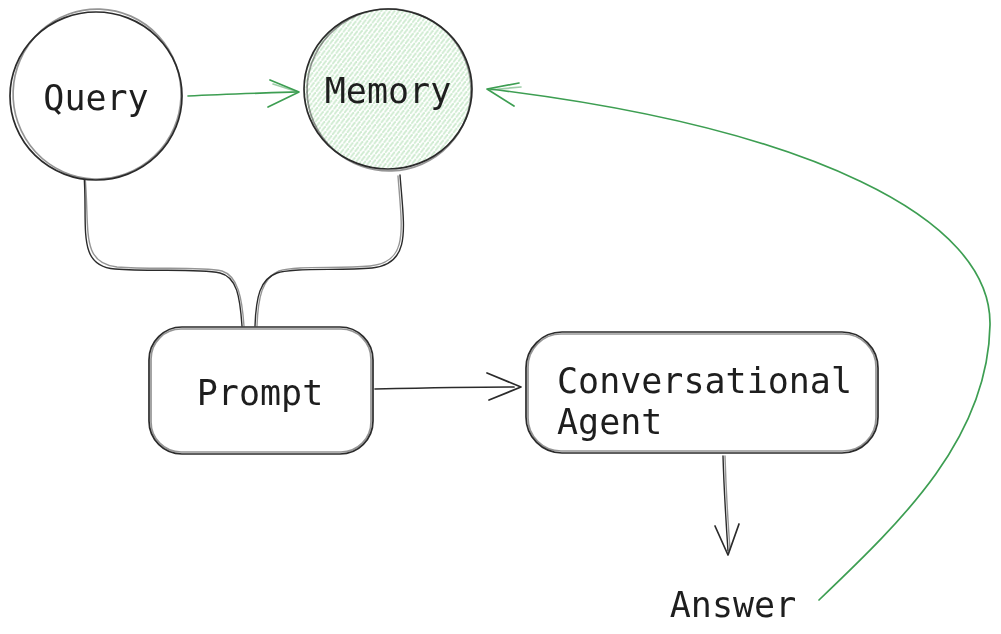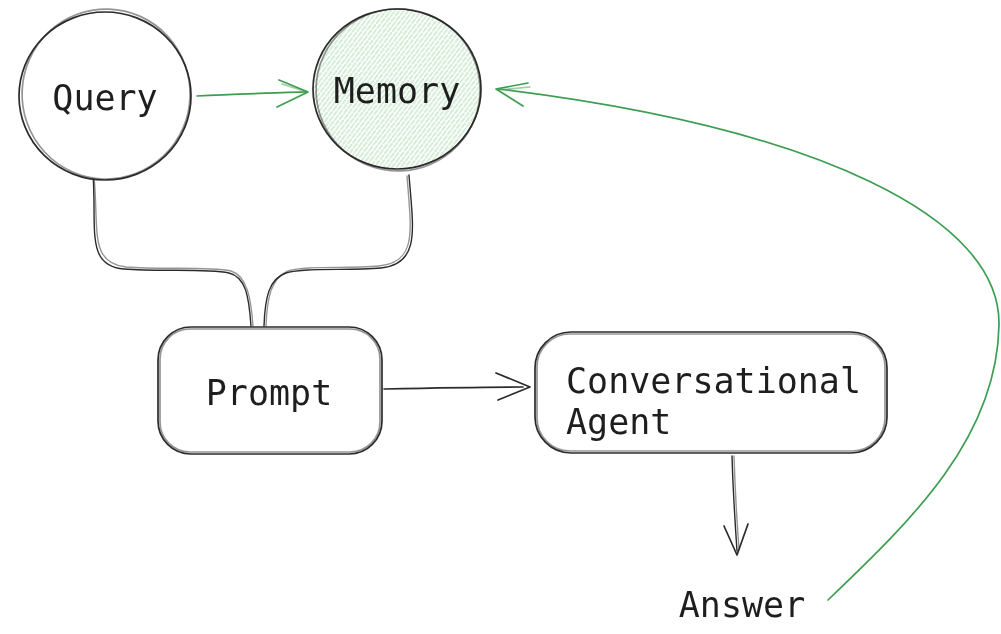--- a/index.html
+++ b/index.html
@@ -1,17 +1,17 @@
 <!DOCTYPE html>
 <html><head>
 <meta charset="utf-8">
 <style>
   html,body{margin:0;padding:0;background:#ffffff;}
   body{width:1001px;height:634px;overflow:hidden;font-family:"DejaVu Sans Mono",monospace;}
-  .canvas{width:897px;height:634px;padding-left:9px;}
+  .canvas{width:897px;height:634px;}
   svg{display:block;}
   
   .ink{stroke:#2b2b2b;fill:none;stroke-width:1.7px;stroke-linecap:round;stroke-linejoin:round;}
   .thin{stroke-width:1.4px;}
   
   .edge{fill:none;stroke-width:1.7px;stroke-linecap:round;stroke-linejoin:round;}
   .fill-white{fill:#ffffff;}
   .sketch{opacity:.5;}
   text{font-size:35px;fill:#1e1e1e;font-family:"DejaVu Sans Mono",monospace;}
   .node-label{user-select:none;}

